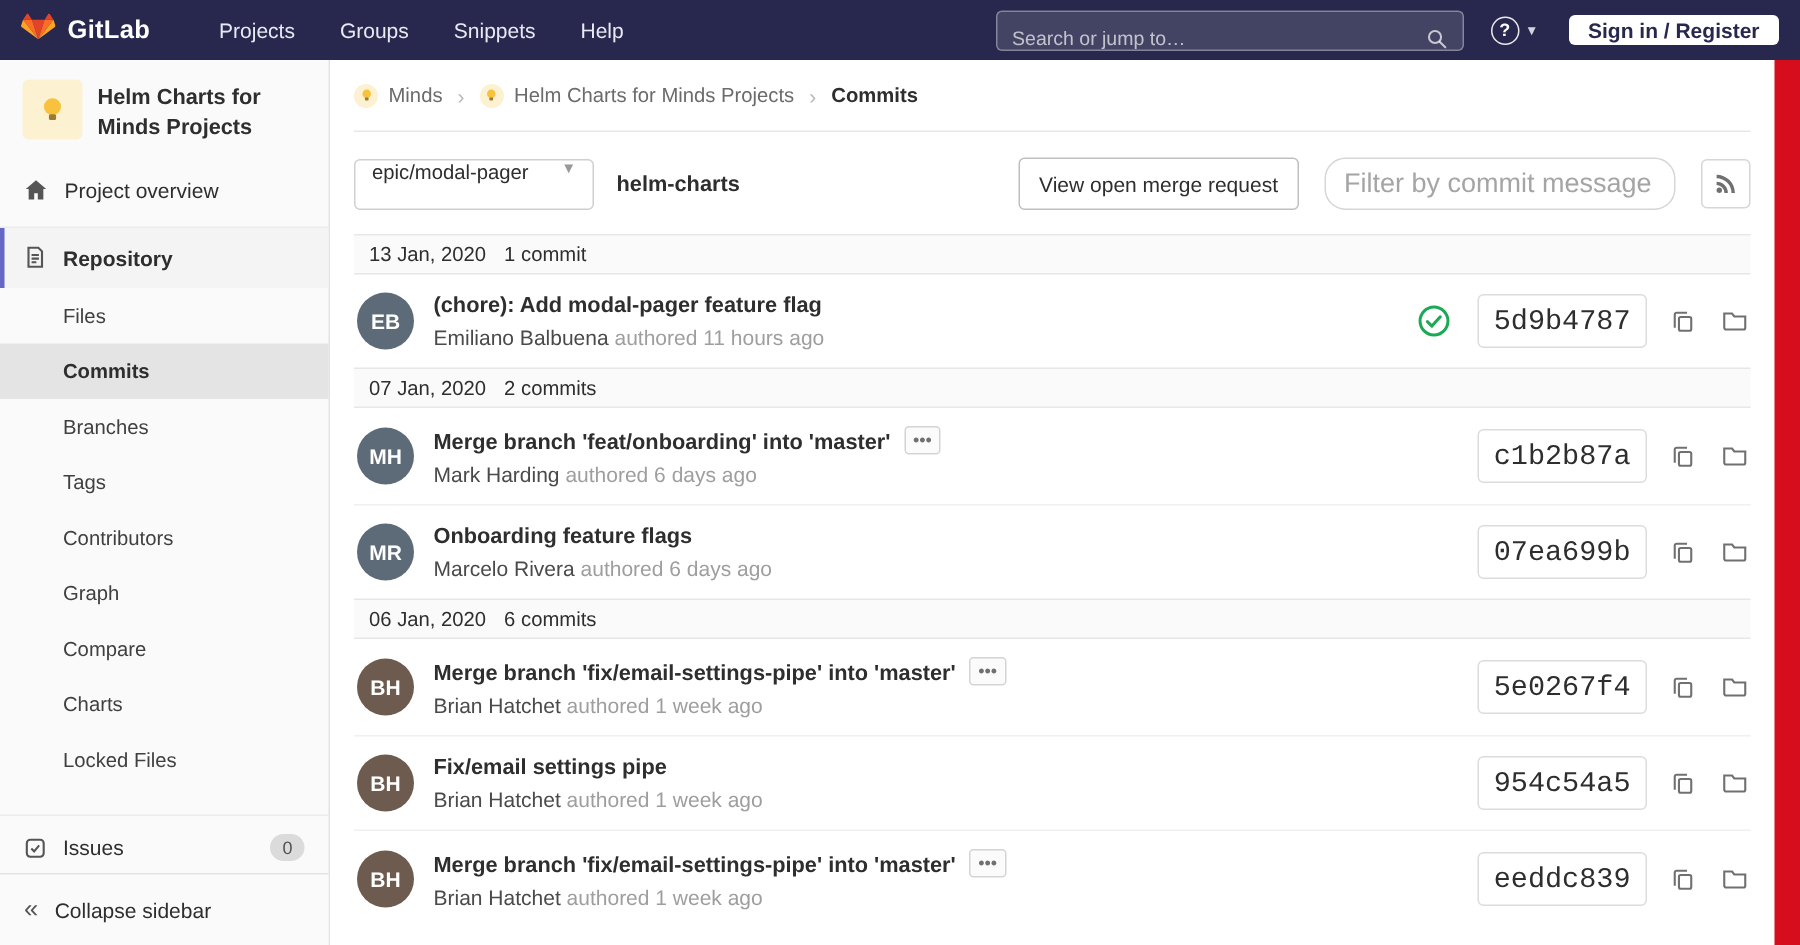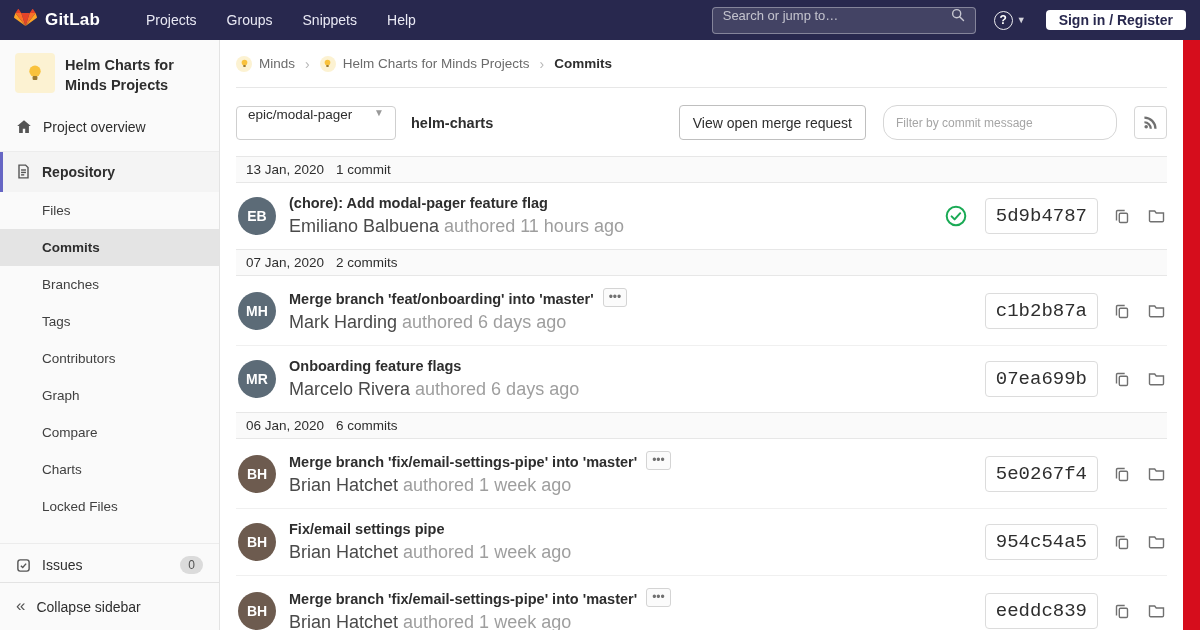--- a/index.html
+++ b/index.html
@@ -6,22 +6,22 @@
   html,body{width:1200px;height:630px;overflow:hidden;background:#fff;
     font-family:"Liberation Sans","DejaVu Sans",sans-serif;font-size:14px;color:#2e2e2e}
 
   
   .navbar{position:absolute;top:0;left:0;width:1200px;height:40px;background:#28284e;
     display:flex;align-items:center;padding:0 14px;z-index:10}
   .brand{display:flex;align-items:center;gap:8px;margin-right:46px;cursor:pointer}
   .brand-name{color:#fff;font-weight:bold;font-size:17px;letter-spacing:.2px}
   .nav-menu{display:flex;gap:30px}
   .nav-item{color:#e9e9f4;font-size:14px;font-weight:500;cursor:pointer}
-  .nav-search{margin-left:auto;width:264px;height:27px;background:rgba(255,255,255,.13);
-    border:1px solid rgba(255,255,255,.35);border-radius:4px;display:flex;align-items:flex-start;padding:0 10px}
+  .nav-search{margin-left:auto;width:312px;height:27px;background:rgba(255,255,255,.13);
+    border:1px solid rgba(255,255,255,.35);border-radius:4px;display:flex;align-items:flex-end;padding:0 10px}
   .nav-search input{flex:1;background:transparent;border:none;outline:none;color:#fff;font-size:13px;font-family:inherit}
   .nav-search input::placeholder{color:rgba(255,255,255,.68)}
   .search-ic{color:rgba(255,255,255,.7);display:flex}
   .nav-help{display:flex;align-items:center;gap:4px;margin:0 20px 0 18px;color:#fff;cursor:pointer}
   .help-circle{width:19px;height:19px;border:1.5px solid rgba(255,255,255,.9);border-radius:50%;
     display:flex;align-items:center;justify-content:center;font-size:12px;font-weight:bold}
   .chev{color:rgba(255,255,255,.8);font-size:9px}
   .signin-btn{background:#fff;color:#28284e;font-weight:bold;font-size:14px;padding:2px 13px;
     border-radius:4px;border:none;cursor:pointer;font-family:inherit}
 
@@ -63,38 +63,38 @@
 
   .controls{display:flex;align-items:center;gap:15px;margin-top:17px}
   .branch-dd{width:160px;height:34px;border:1px solid #cfcfcf;border-radius:4px;display:flex;
     align-items:flex-start;justify-content:space-between;padding:0 11px;font-size:13.5px;cursor:pointer;background:#fff}
   .chev-g{color:#999;font-size:10px}
   .path-label{font-weight:600;font-size:14.5px;cursor:pointer}
   .right-controls{margin-left:auto;display:flex;align-items:center;gap:17px}
   .mr-btn{height:35px;border:1px solid #bfbfbf;border-radius:4px;background:#fff;padding:0 13px;
     font-size:14px;color:#2e2e2e;cursor:pointer;font-family:inherit}
   .filter-input{width:234px;height:35px;border:1px solid #d6d6d6;border-radius:14px;padding:0 12px;
-    font-size:12px;outline:none;font-family:inherit}
+    font-size:18px;outline:none;font-family:inherit}
   .filter-input::placeholder{color:#a5a5a5}
   .rss-btn{width:33px;height:33px;border:1px solid #d6d6d6;border-radius:4px;background:#fff;
     display:flex;align-items:center;justify-content:center;color:#707070;cursor:pointer}
 
   .commit-list{margin-top:16px}
   .commit-date-header{background:#fafafa;border-top:1px solid #e7e7e7;border-bottom:1px solid #e7e7e7;
     padding:5px 10px;font-size:13.5px;color:#2e2e2e;display:flex;gap:12px}
   .commit-row{display:flex;align-items:center;padding:12px 0 12px 2px}
   .commit-row + .commit-row{border-top:1px solid #f0f0f0}
   .avatar{width:38px;height:38px;border-radius:50%;color:#fff;font-weight:bold;font-size:14px;
     display:flex;align-items:center;justify-content:center;margin-right:13px;flex:none;cursor:pointer}
   .commit-main{display:flex;flex-direction:column;gap:5px}
   .commit-title-line{display:flex;align-items:flex-end;gap:9px}
   .commit-title{font-weight:600;font-size:14.5px;color:#2e2e2e;cursor:pointer}
   .ellipsis-btn{border:1px solid #d4d4d4;background:#fbfbfb;border-radius:3px;color:#707070;
     font-size:12px;line-height:1;padding:2px 5px 3px;cursor:pointer;font-family:inherit}
-  .commit-meta{font-size:18px;color:#9e9e9e}
+  .commit-meta{font-size:14px;color:#9e9e9e}
   .commit-meta .author{color:#4a4a4a;font-weight:500;cursor:pointer}
   .commit-right{margin-left:auto;display:flex;align-items:center;gap:14px}
   .check-ic{display:flex;margin-right:4px;cursor:pointer}
   .sha-box{border:1px solid #dcdcdc;border-radius:4px;padding:6px 10px;background:#fff;
     font-family:"Liberation Mono","DejaVu Sans Mono",monospace;font-size:19px;color:#2e2e2e;cursor:pointer}
   .icon-btn{background:none;border:none;color:#707070;cursor:pointer;display:flex;padding:2px;font-family:inherit}
 </style>
 </head>
 <body>
 

